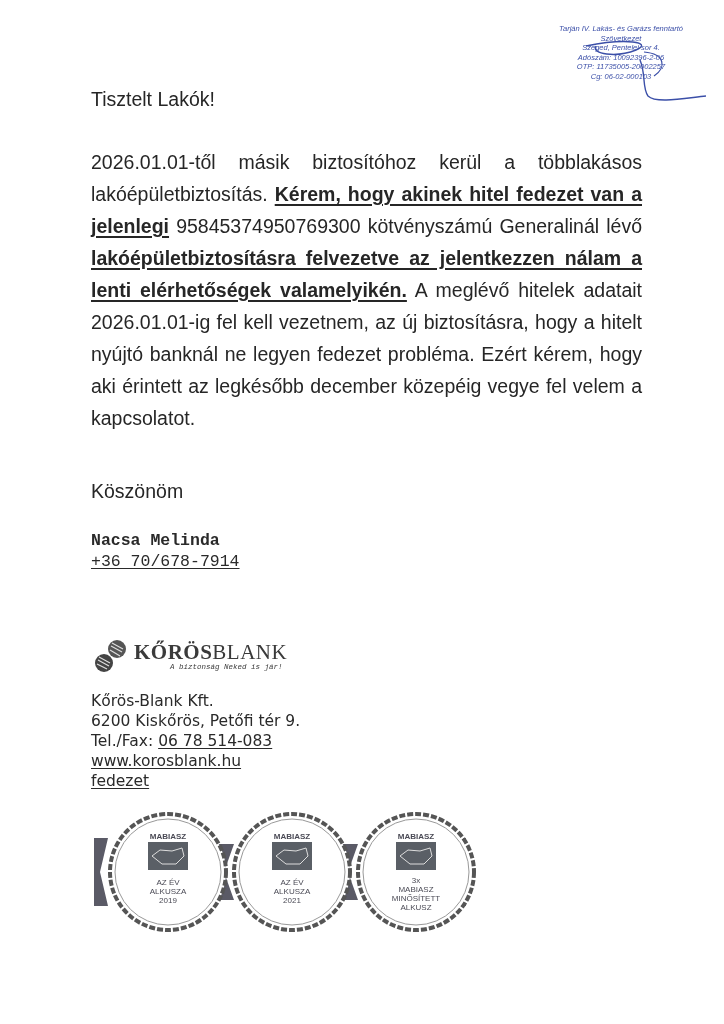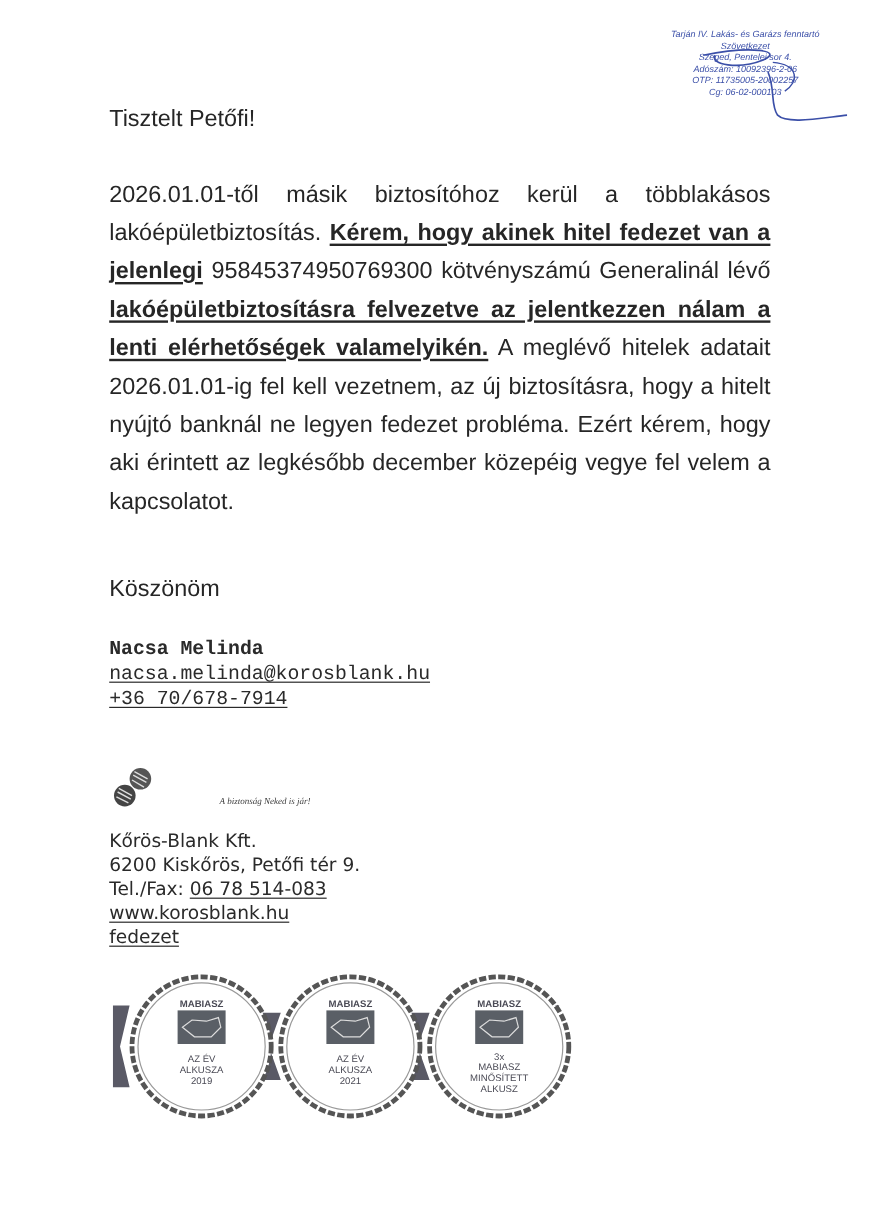--- a/index.html
+++ b/index.html
@@ -12,21 +12,21 @@
     .para { position: absolute; left: 91px; top: 146px; width: 551px; line-height: 32px; text-align: justify; }
     .para b { font-weight: bold; }
     .para u { text-decoration: underline; text-decoration-thickness: 2px; text-underline-offset: 3px; }
     .thanks { position: absolute; left: 91px; top: 480px; }
     .sig { position: absolute; left: 91px; top: 530px; font-family: Liberation Mono, monospace; font-size: 16.5px; line-height: 21px; color: #2a2a2a; }
     .sig .name { font-weight: bold; }
     .sig a, .company a { color: #2a2a2a; text-decoration: underline; text-underline-offset: 2px; }
     .logo { position: absolute; left: 92px; top: 638px; width: 200px; height: 36px; }
     .logo .word { position: absolute; left: 42px; top: 2px; font-family: "Liberation Serif", serif; font-size: 21px; letter-spacing: 0.5px; color: #3a3a3a; }
     .logo .word .b { font-weight: bold; }
-    .logo .tag { position: absolute; left: 78px; top: 25px; font-family: Liberation Serif, serif; font-size: 7.5px; font-style: italic; color: #3a3a3a; margin-left: 13px; }
+    .logo .tag { position: absolute; left: 78px; top: 25px; font-family: Liberation Mono, monospace; font-size: 7.5px; font-style: italic; color: #3a3a3a; }
     .company { position: absolute; left: 91px; top: 691px; font-family: "DejaVu Sans", sans-serif; font-size: 15.5px; line-height: 20px; color: #2a2a2a; }
     .badges { position: absolute; left: 94px; top: 810px; width: 380px; height: 120px; }
     .badge { position: absolute; top: 0; width: 124px; height: 124px; }
     .badge .txt { position: absolute; left: 0; width: 124px; text-align: center; font-family: "Liberation Sans", sans-serif; font-weight: normal; color: #4a4a55; font-size: 8px; line-height: 9px; }
     .badge .brand { position: absolute; top: 22px; width: 124px; text-align: center; font-family: "Liberation Sans", sans-serif; font-size: 8px; font-weight: bold; color: #4a4a55; }
   </style>
 </head>
 <body>
 
 <div class="stamp">
@@ -36,39 +36,39 @@
     <path d="M108 28 C 130 30, 130 44, 118 52" stroke="#3b4fa8" stroke-width="1.2" fill="none"></path>
   </svg>
   <span class="l">Tarján IV. Lakás- és Garázs fenntartó</span>
   <span class="l">Szövetkezet</span>
   <span class="l">Szeged, Pentelei sor 4.</span>
   <span class="l">Adószám: 10092396-2-06</span>
   <span class="l">OTP: 11735005-20002257</span>
   <span class="l">Cg: 06-02-000103</span>
 </div>
 
-<div class="body-text greeting">Tisztelt Petőfi!</div>
+<div class="body-text greeting">Tisztelt Lakók!</div>
 
 <div class="body-text para"><span>2026.01.01-től másik biztosítóhoz kerül a többlakásos lakóépületbiztosítás. </span><b><u>Kérem, hogy akinek hitel fedezet van a jelenlegi</u></b><span> 95845374950769300 kötvényszámú Generalinál lévő </span><b><u>lakóépületbiztosításra felvezetve az jelentkezzen nálam a lenti elérhetőségek valamelyikén.</u></b><span> A meglévő hitelek adatait 2026.01.01-ig fel kell vezetnem, az új biztosításra, hogy a hitelt nyújtó banknál ne legyen fedezet probléma. Ezért kérem, hogy aki érintett az legkésőbb december közepéig vegye fel velem a kapcsolatot.</span></div>
 
 <div class="body-text thanks">Köszönöm</div>
 
 <div class="sig">
   <div class="name">Nacsa Melinda</div>
-  <div><a>nacsa.melinda@korosblank.hu</a></div>
   <div><a>+36 70/678-7914</a></div>
 </div>
 
 <div class="logo">
   <svg width="40" height="36">
     <circle cx="25" cy="11" r="9" fill="#555"></circle>
     <circle cx="12" cy="25" r="9" fill="#444"></circle>
     <path d="M19 8 L30 14 M20 5 L31 11 M18 12 L28 18" stroke="#ddd" stroke-width="1.2"></path>
     <path d="M6 22 L17 28 M7 19 L18 25 M5 26 L15 31" stroke="#ddd" stroke-width="1.2"></path>
   </svg>
+  <div class="word"><span class="b">KŐRÖS</span><span>BLANK</span></div>
   <div class="tag">A biztonság Neked is jár!</div>
 </div>
 
 <div class="company">
   <div>Kőrös-Blank Kft.</div>
   <div>6200 Kiskőrös, Petőfi tér 9.</div>
   <div><span>Tel./Fax: </span><a>06 78 514-083</a></div>
   <div><a>www.korosblank.hu</a></div>
   <div><a>fedezet</a></div>
 </div>

